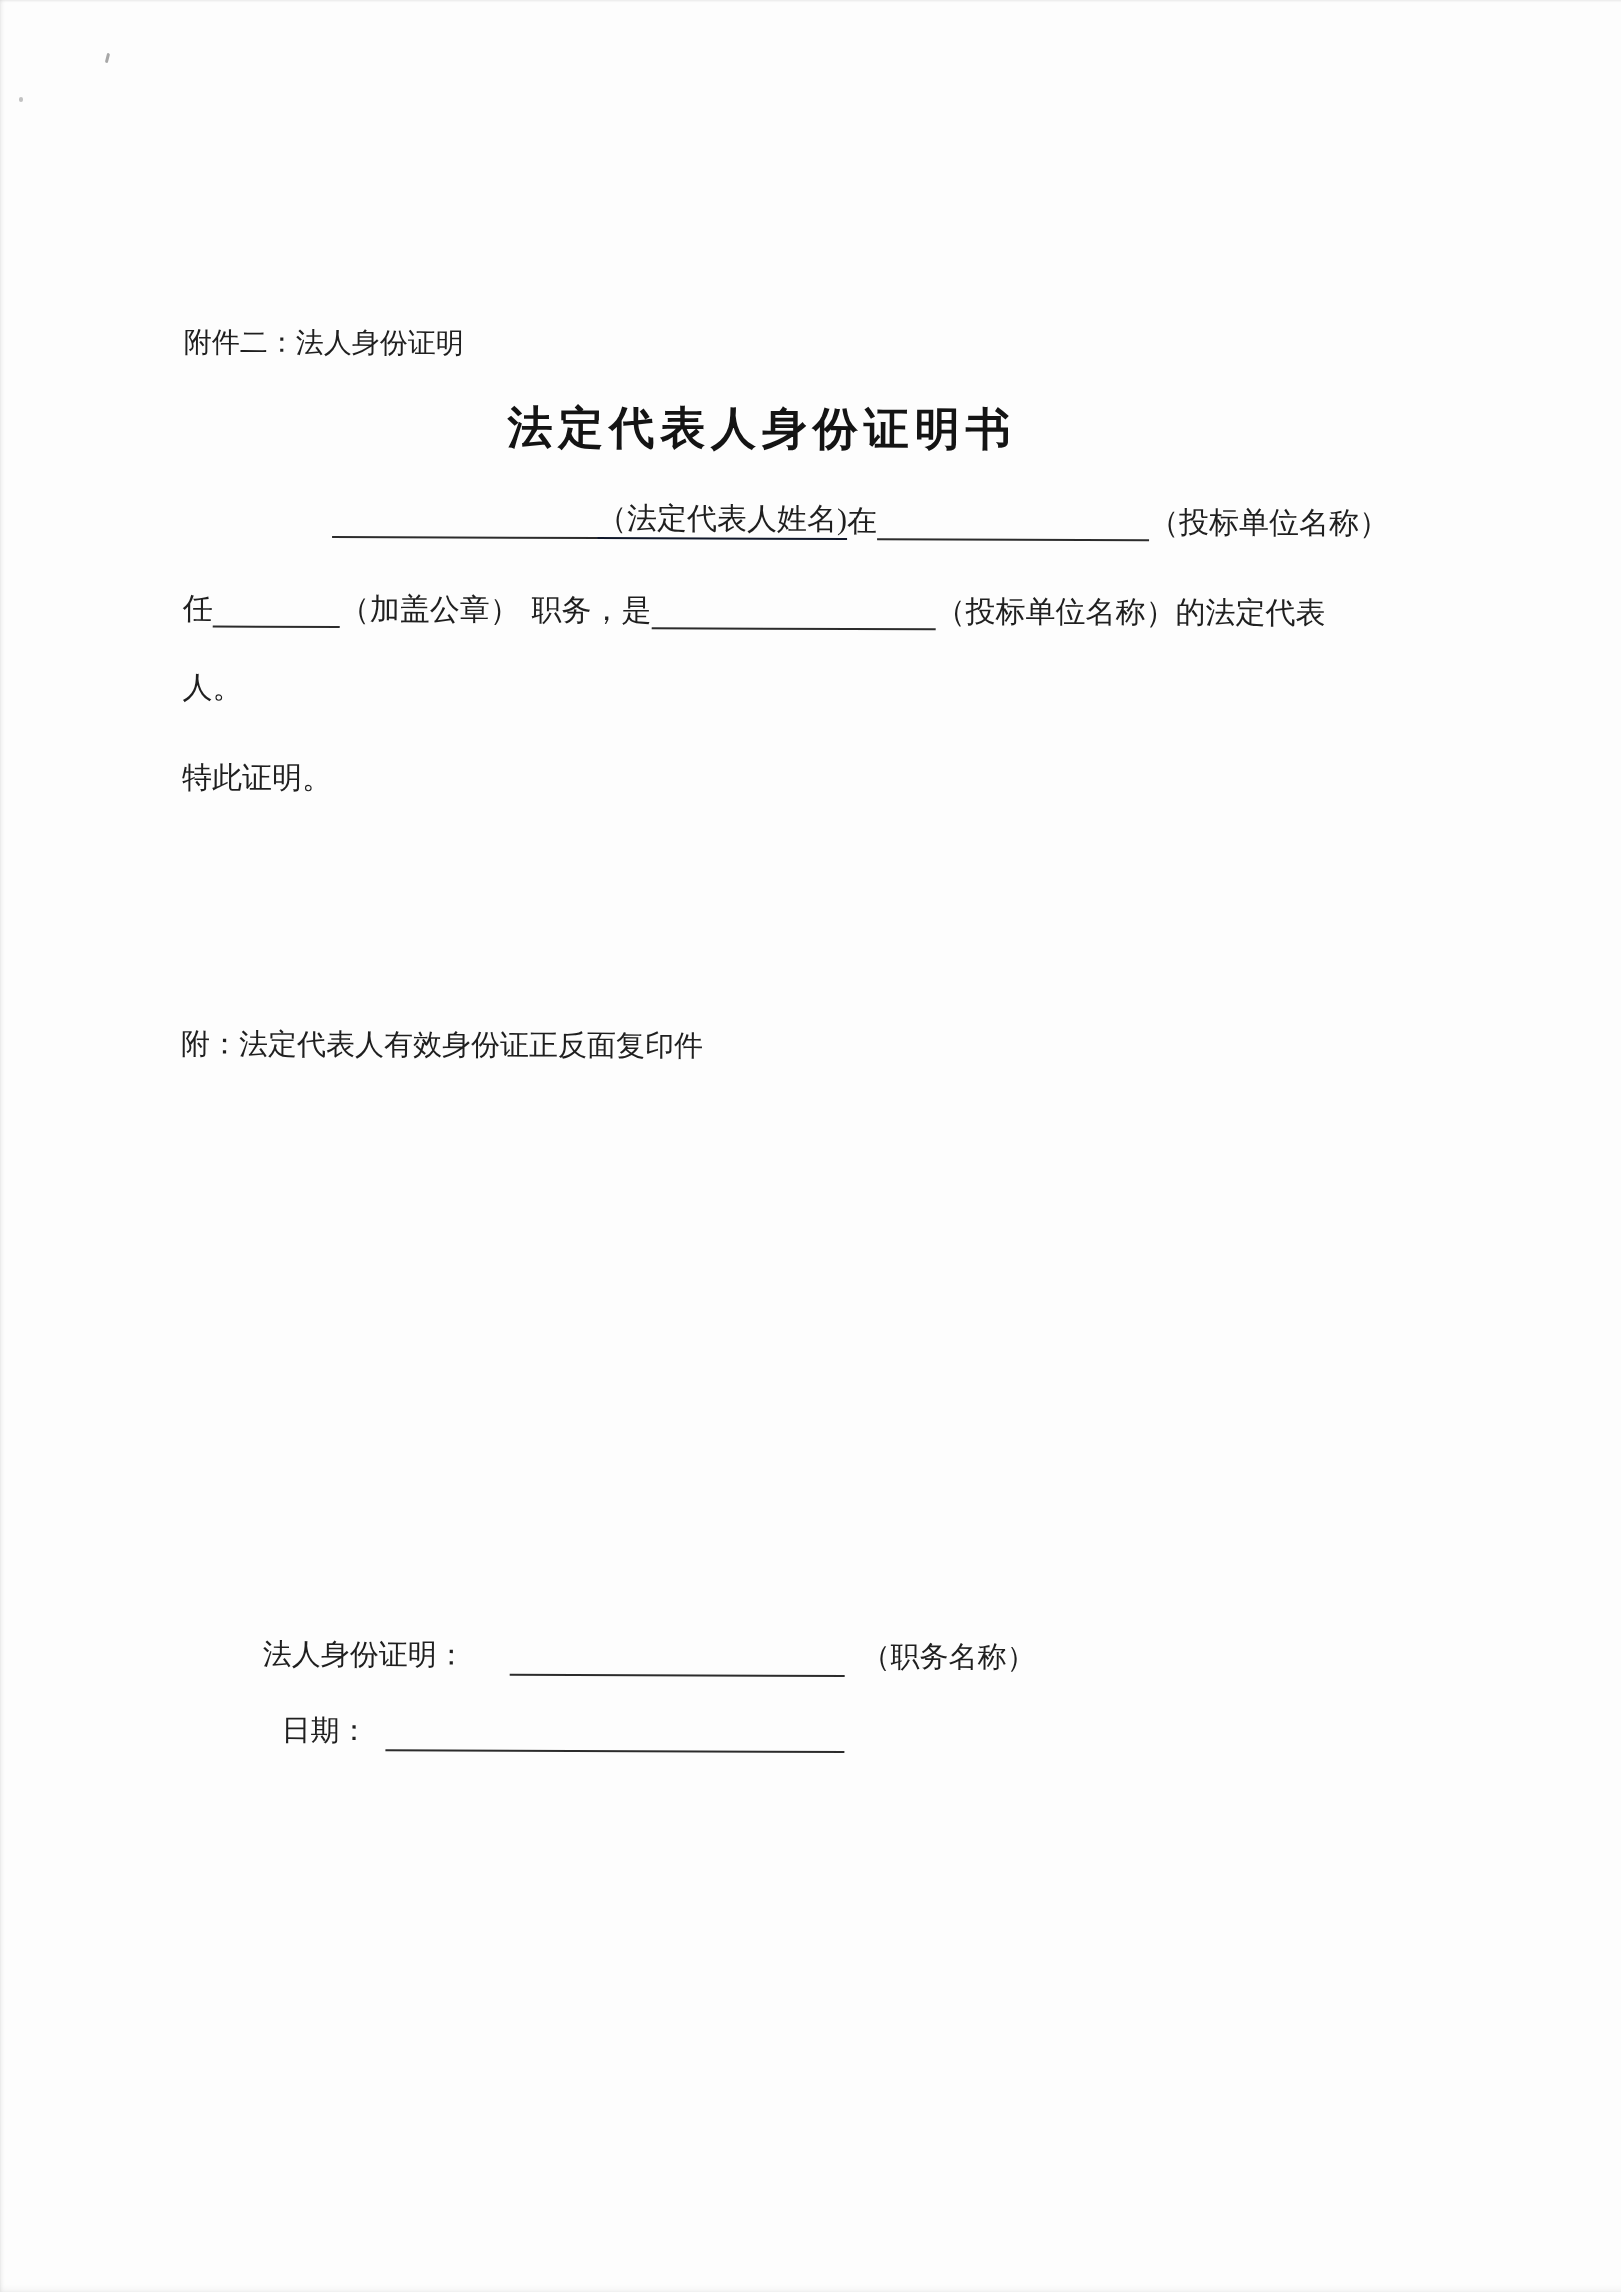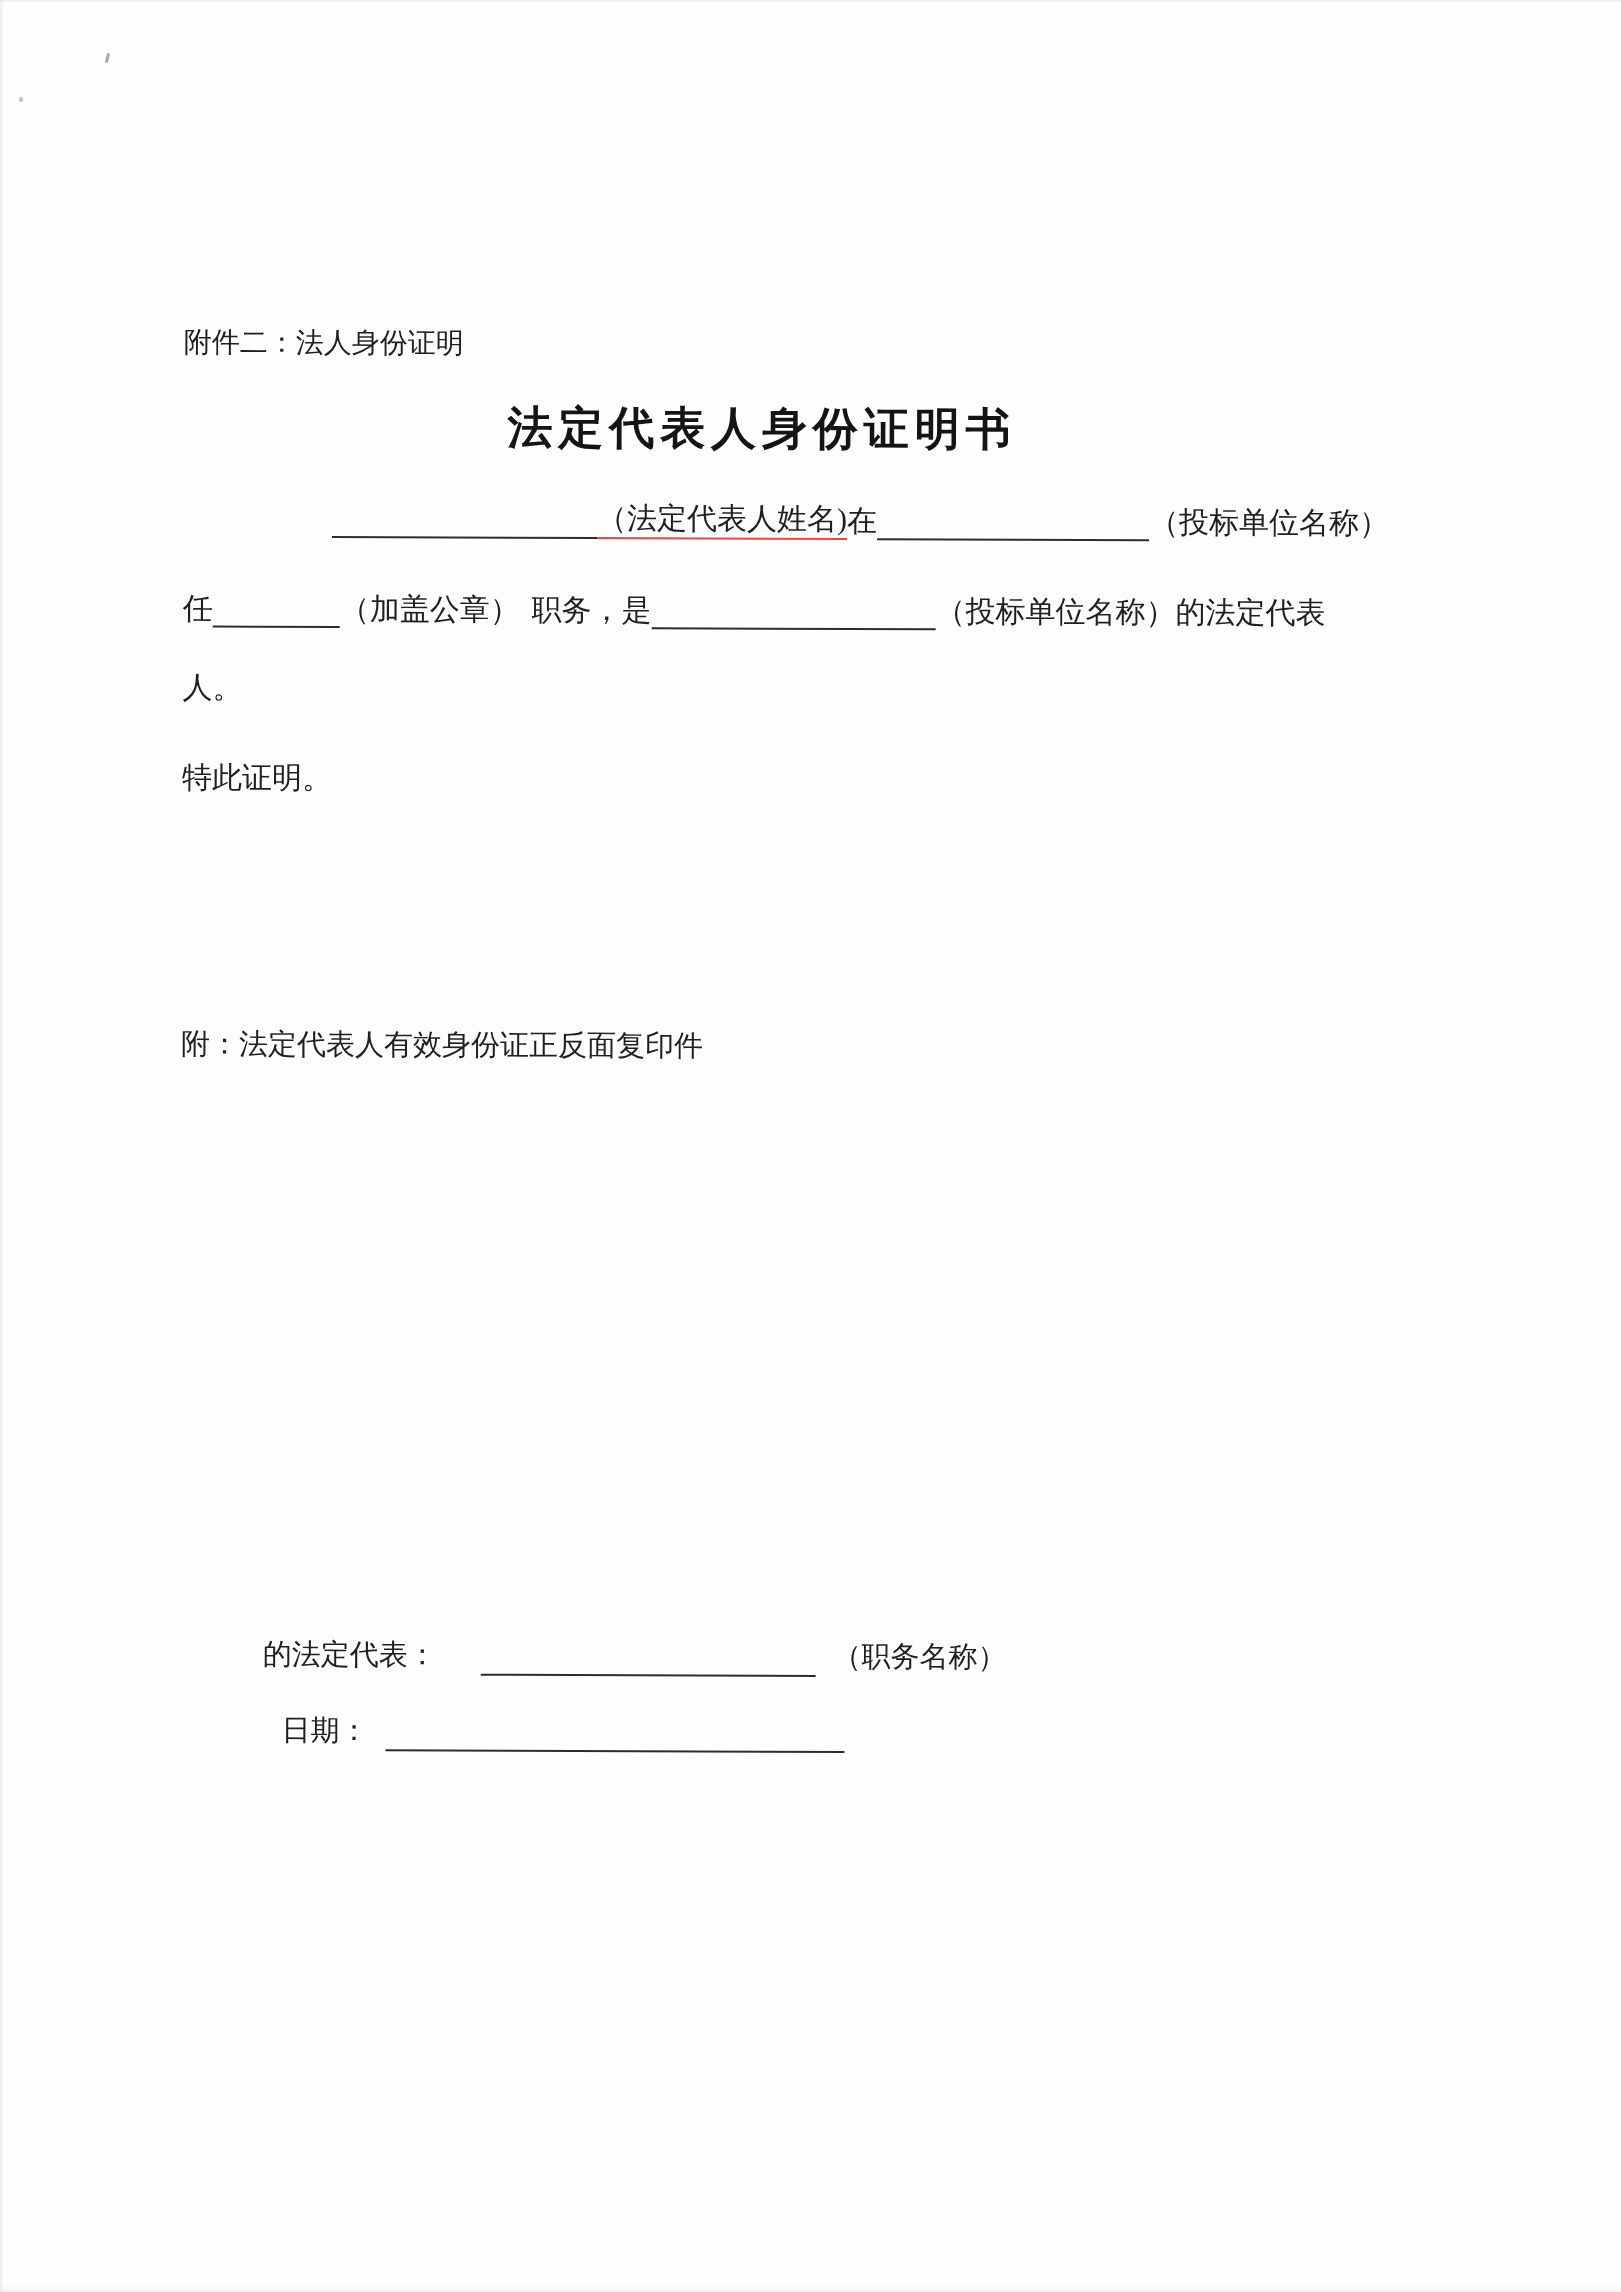--- a/index.html
+++ b/index.html
@@ -37,21 +37,21 @@
     font-size:45px;line-height:57px;font-weight:bold;
     letter-spacing:5.9px;color:#141414;white-space:pre;
   }
   .line{
     position:absolute;
     display:flex;align-items:flex-end;
     font-size:30px;line-height:39px;
     white-space:pre;
   }
   .seg{display:block;}
-  .ul{border-bottom:2px solid #ef4444;}
+  .ul{border-bottom:2px solid #0f172a;}
   .blank{
     display:block;height:0;
     border-bottom:2px solid #2c2c2c;
     align-self:flex-end;
   }
   .b270{width:265px;}
   .b278{width:272px;}
   .b130{width:127px;}
   .b290{width:284px;}
   .b342{width:335px;}
@@ -114,21 +114,21 @@
 
     <div class="line line4">
       <div class="seg">特此证明。</div>
     </div>
 
     <div class="line note">
       <div class="seg">附：法定代表人有效身份证正反面复印件</div>
     </div>
 
     <div class="line footer1">
-      <div class="seg">的法定代表：</div>
+      <div class="seg">法人身份证明：</div>
       <div class="blank b342 gap45"></div>
       <div class="seg gap17">（职务名称）</div>
     </div>
 
     <div class="line footer2">
       <div class="seg">日期：</div>
       <div class="blank b468 gap17"></div>
     </div>
 
   </div>

